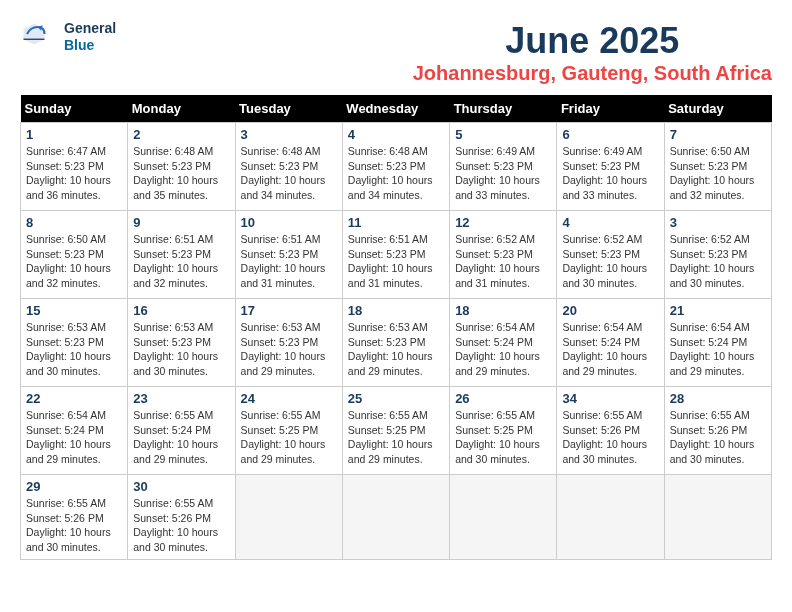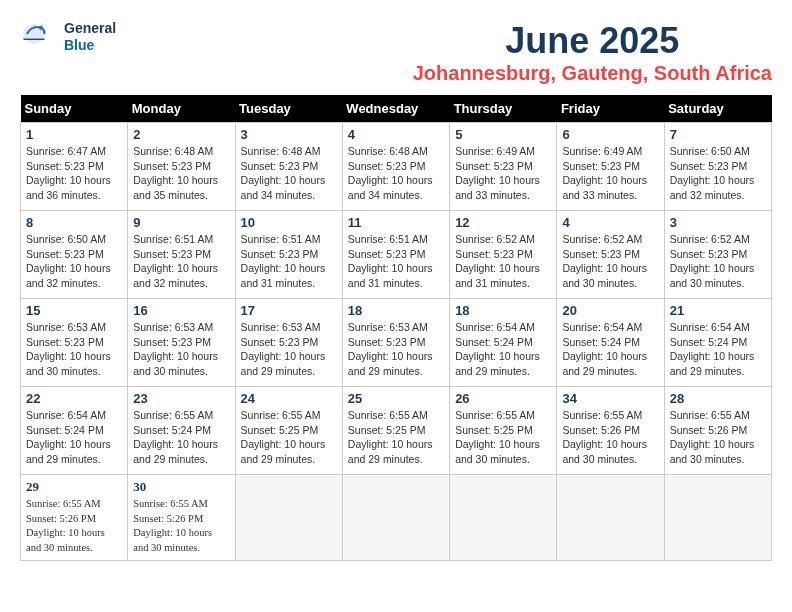--- a/index.html
+++ b/index.html
@@ -77,21 +77,20 @@
       font-size: 10.5px;
       line-height: 1.4;
       margin-top: 20px;
     }
     .empty-cell {
       background: #f5f5f5;
       border: 1px solid #ccc;
     }
     tr:last-child td {
       height: 70px;
-      font-family: Liberation Serif, serif;
     }
   </style>
 </head>
 <body>
 
 <div class="header-area">
   <div class="logo">
     <svg class="logo-icon" viewBox="0 0 32 32">
       <rect x="0" y="0" width="32" height="32" fill="none"></rect>
       <polygon points="16,4 28,10 28,22 16,28 4,22 4,10" fill="#2e6db4" opacity="0.15"></polygon>

